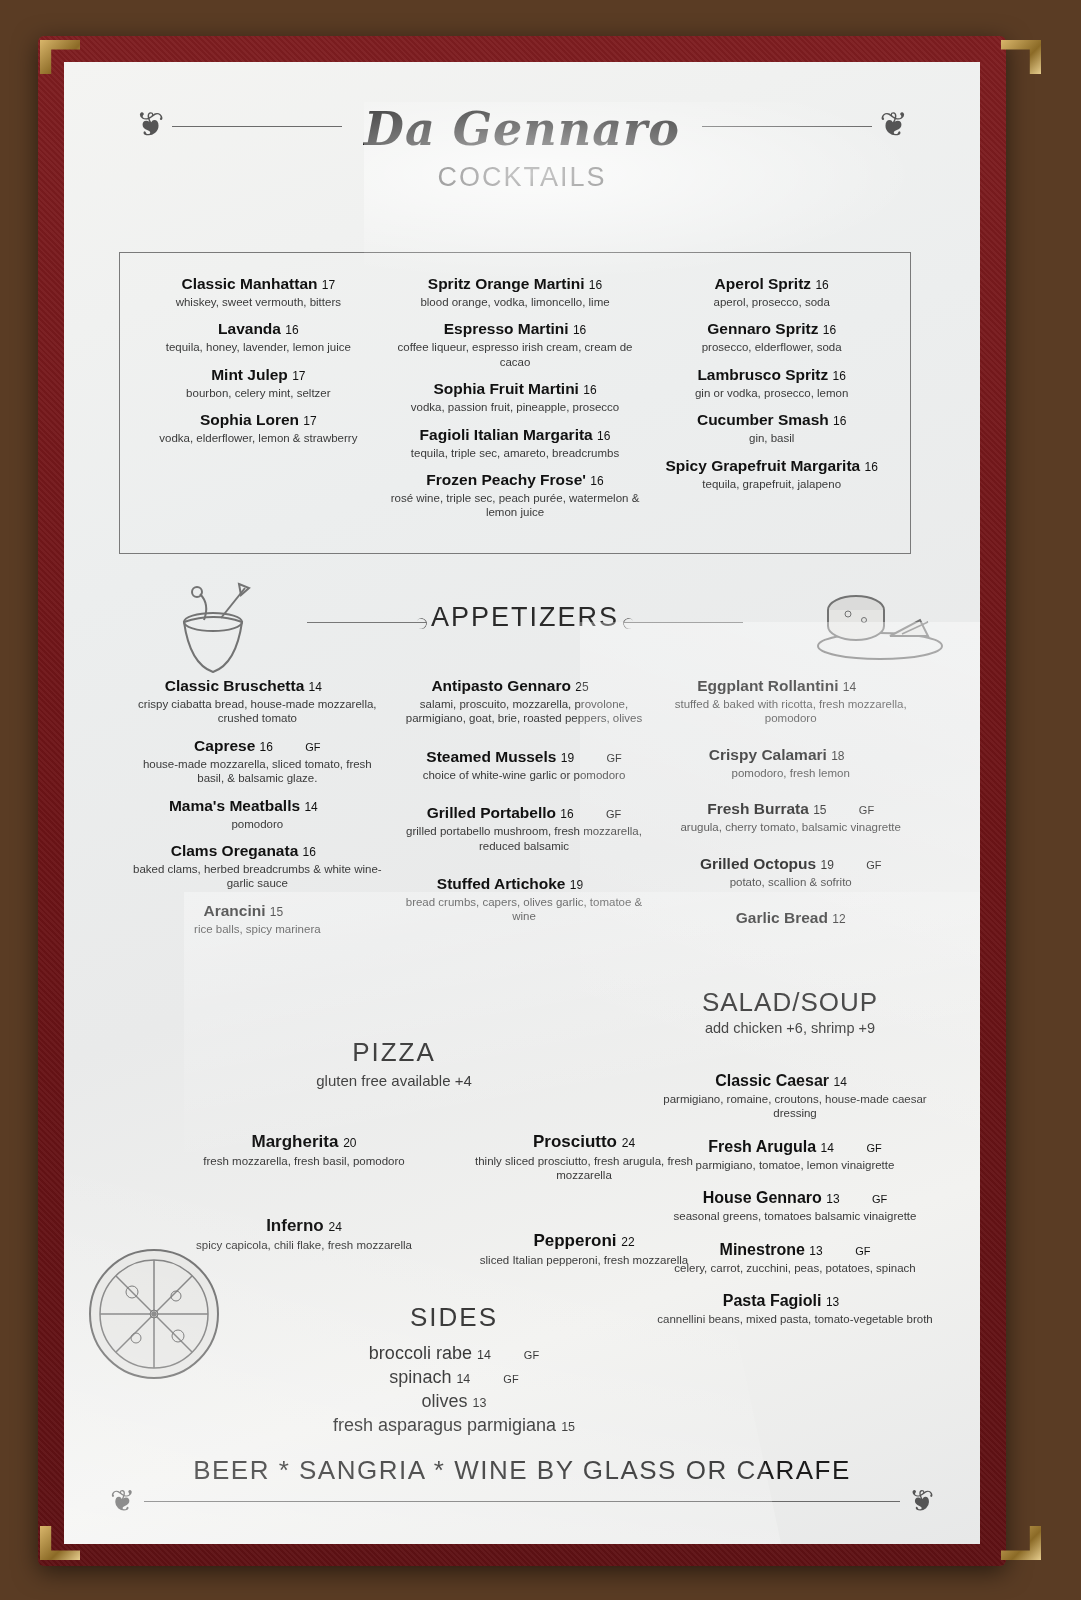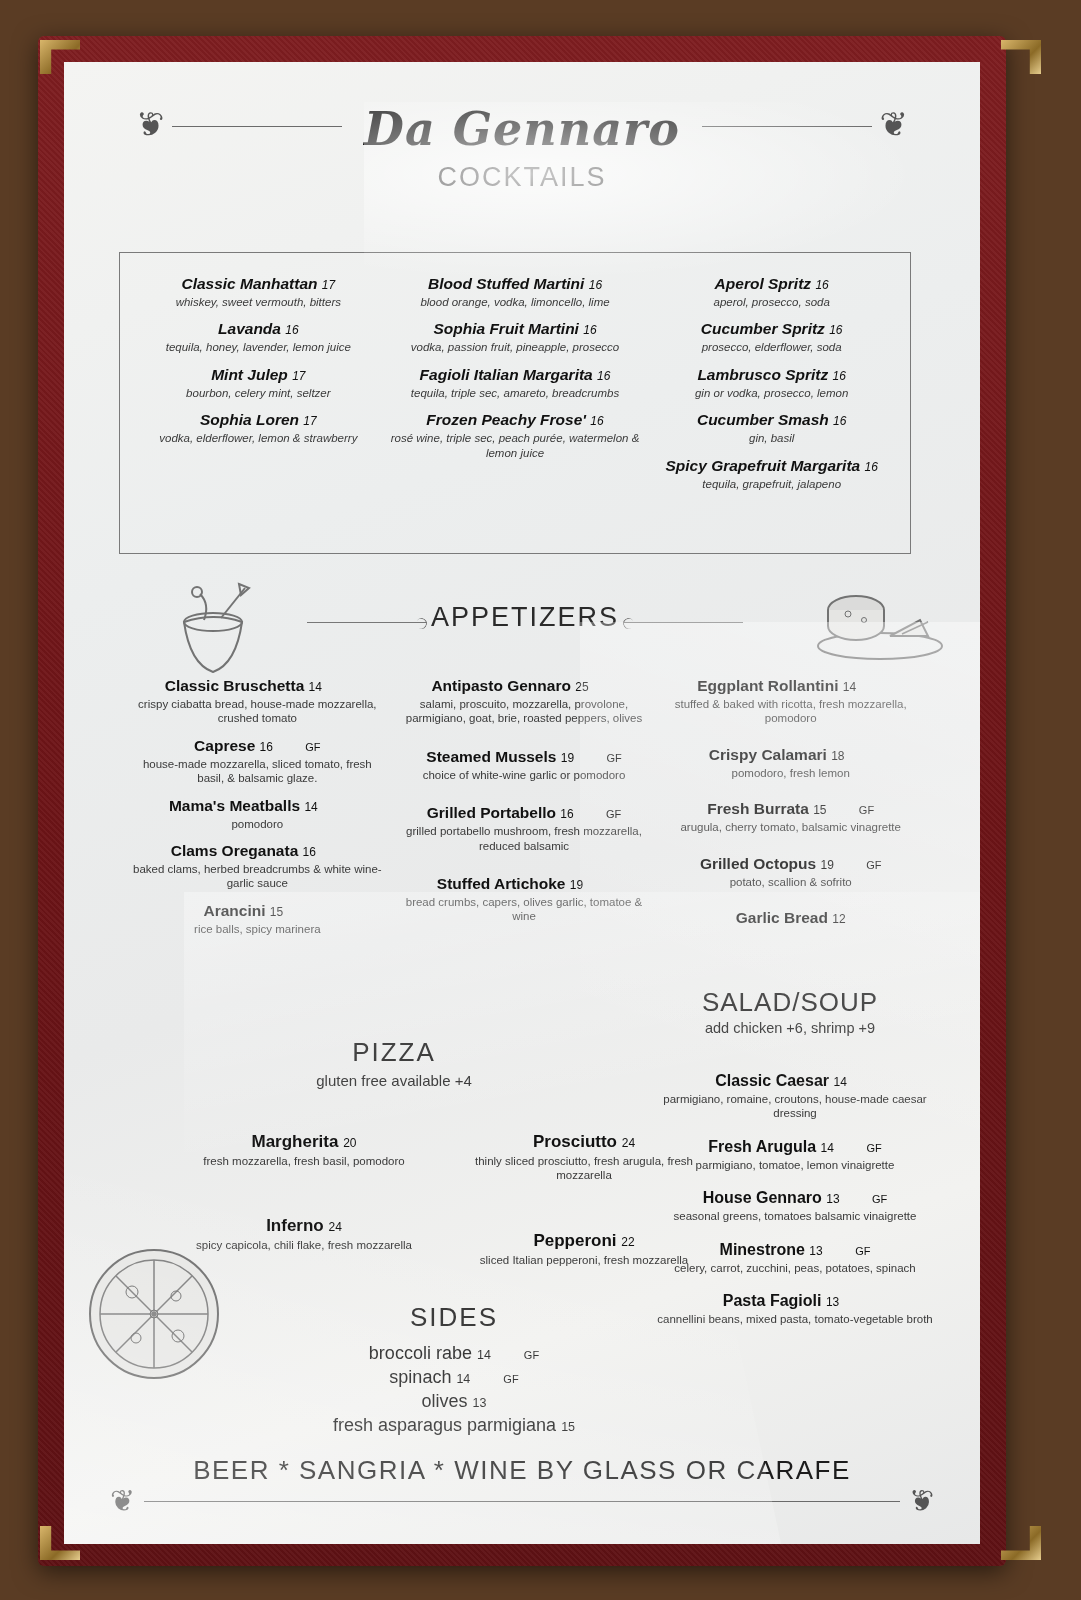--- a/index.html
+++ b/index.html
@@ -78,21 +78,21 @@
   .section-title{
     text-align:center;font-size:27px;letter-spacing:2px;color:#2b2b2b;
     font-weight:400;margin-top:6px;
   }
 
   
   .cocktails-box{
     position:absolute;left:55px;top:190px;width:790px;height:300px;
     border:1px solid #7a7a7a;
   }
-  .cols{display:flex;gap:0;padding:22px 10px 0 10px;font-style:italic;}
+  .cols{display:flex;gap:0;padding:22px 10px 0 10px;}
   .col{flex:1;}
   .item{text-align:center;margin-bottom:11px;}
   .item .nm{font-weight:bold;font-size:15.5px;color:#111;}
   .item .nm .price{font-weight:normal;font-size:12px;}
   .item .ds{font-size:11.5px;color:#3a3a3a;line-height:1.25;margin-top:2px;}
 
   
   .app-head{position:absolute;left:6px;right:0;top:540px;text-align:center;}
   .app-head .t{font-size:27px;letter-spacing:2px;display:inline-block;}
   .swirl{display:inline-block;width:120px;height:10px;position:relative;vertical-align:middle;}
@@ -177,43 +177,47 @@
             <div class="nm"><span>Mint Julep</span> <span class="price">17</span></div>
             <div class="ds">bourbon, celery mint, seltzer</div>
           </div>
           <div class="item">
             <div class="nm"><span>Sophia Loren</span> <span class="price">17</span></div>
             <div class="ds">vodka, elderflower, lemon &amp; strawberry</div>
           </div>
         </div>
         <div class="col">
           <div class="item">
-            <div class="nm"><span>Blood Stuffed Martini</span> <span class="price">16</span></div>
+            <div class="nm"><span>Spritz Orange Martini</span> <span class="price">16</span></div>
             <div class="ds">blood orange, vodka, limoncello, lime</div>
+          </div>
+          <div class="item">
+            <div class="nm"><span>Espresso Martini</span> <span class="price">16</span></div>
+            <div class="ds">coffee liqueur, espresso irish cream, cream de cacao</div>
           </div>
           <div class="item">
             <div class="nm"><span>Sophia Fruit Martini</span> <span class="price">16</span></div>
             <div class="ds">vodka, passion fruit, pineapple, prosecco</div>
           </div>
           <div class="item">
             <div class="nm"><span>Fagioli Italian Margarita</span> <span class="price">16</span></div>
             <div class="ds">tequila, triple sec, amareto, breadcrumbs</div>
           </div>
           <div class="item">
             <div class="nm"><span>Frozen Peachy Frose'</span> <span class="price">16</span></div>
             <div class="ds">rosé wine, triple sec, peach purée, watermelon &amp; lemon juice</div>
           </div>
         </div>
         <div class="col">
           <div class="item">
             <div class="nm"><span>Aperol Spritz</span> <span class="price">16</span></div>
             <div class="ds">aperol, prosecco, soda</div>
           </div>
           <div class="item">
-            <div class="nm"><span>Cucumber Spritz</span> <span class="price">16</span></div>
+            <div class="nm"><span>Gennaro Spritz</span> <span class="price">16</span></div>
             <div class="ds">prosecco, elderflower, soda</div>
           </div>
           <div class="item">
             <div class="nm"><span>Lambrusco Spritz</span> <span class="price">16</span></div>
             <div class="ds">gin or vodka, prosecco, lemon</div>
           </div>
           <div class="item">
             <div class="nm"><span>Cucumber Smash</span> <span class="price">16</span></div>
             <div class="ds">gin, basil</div>
           </div>

